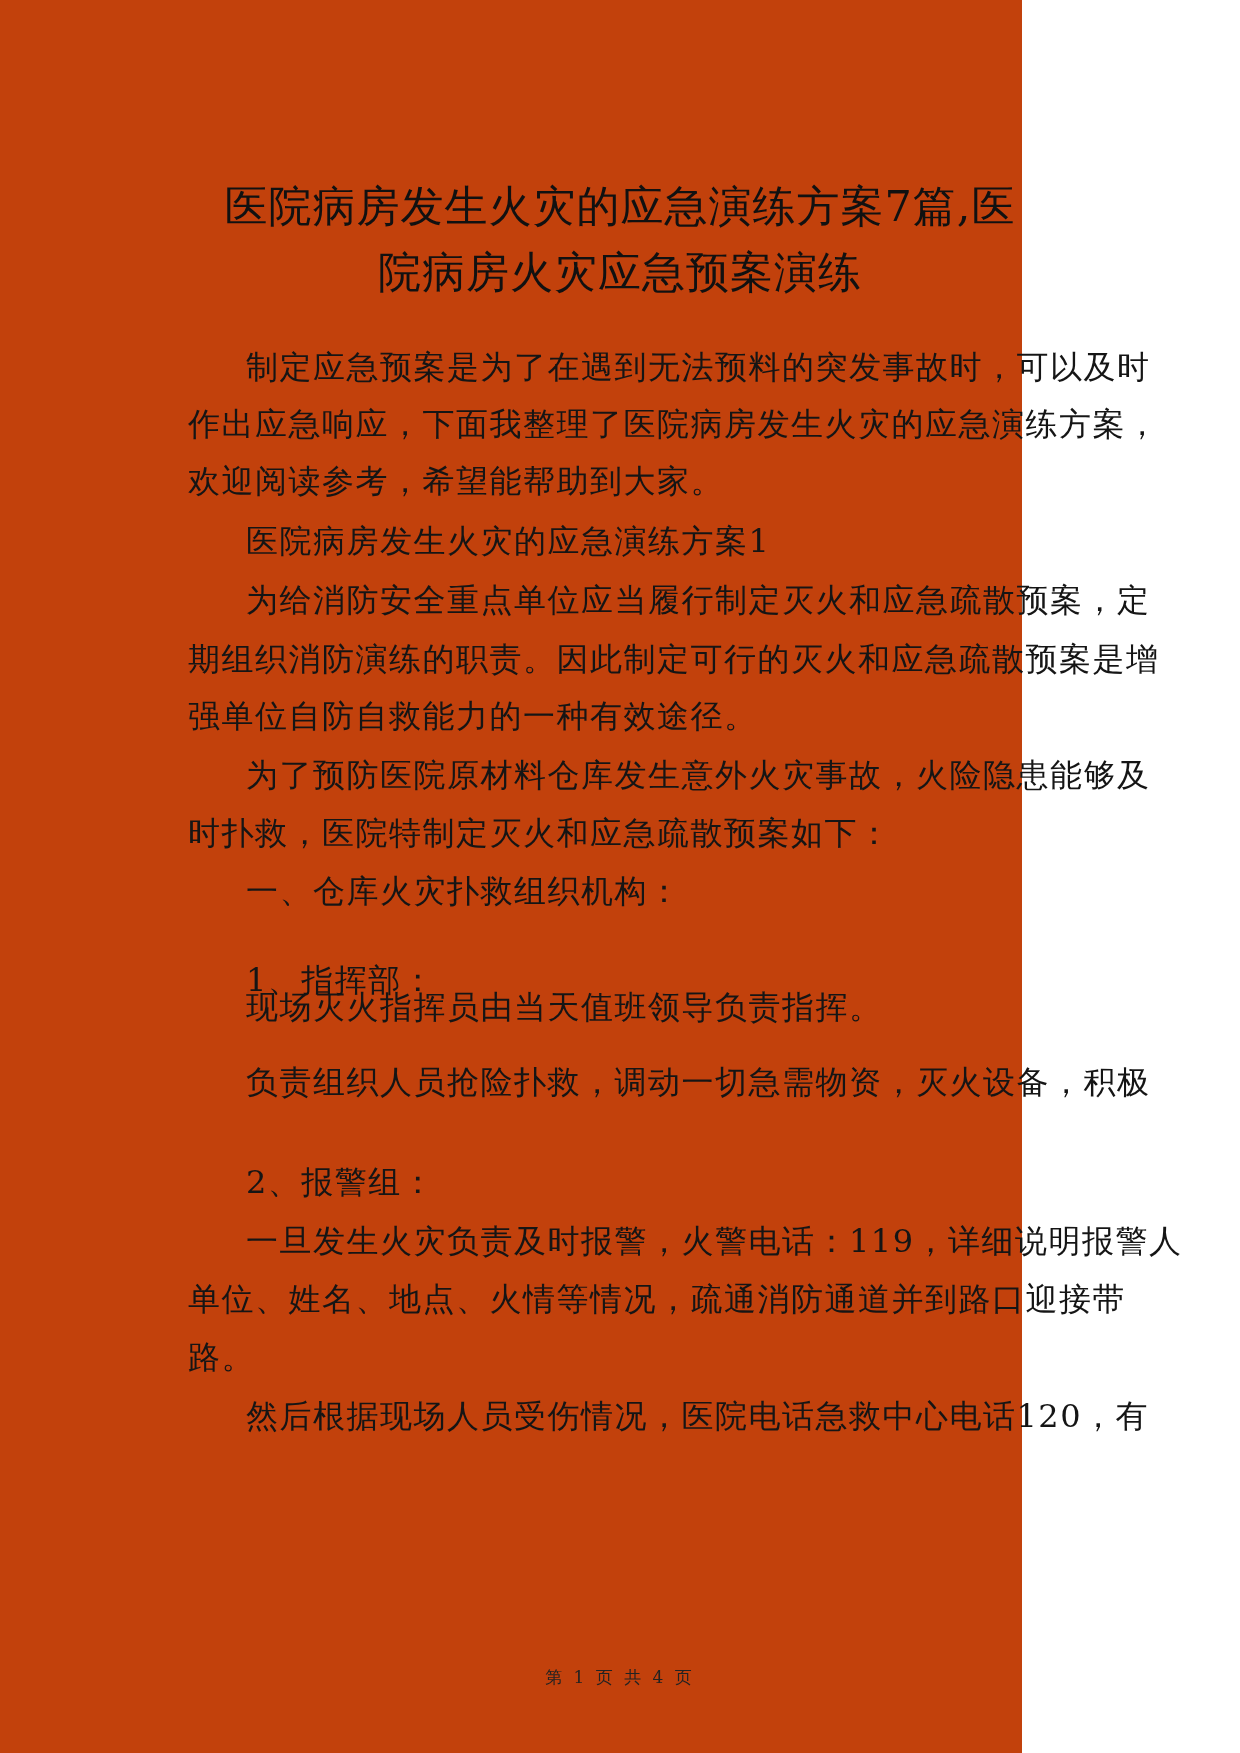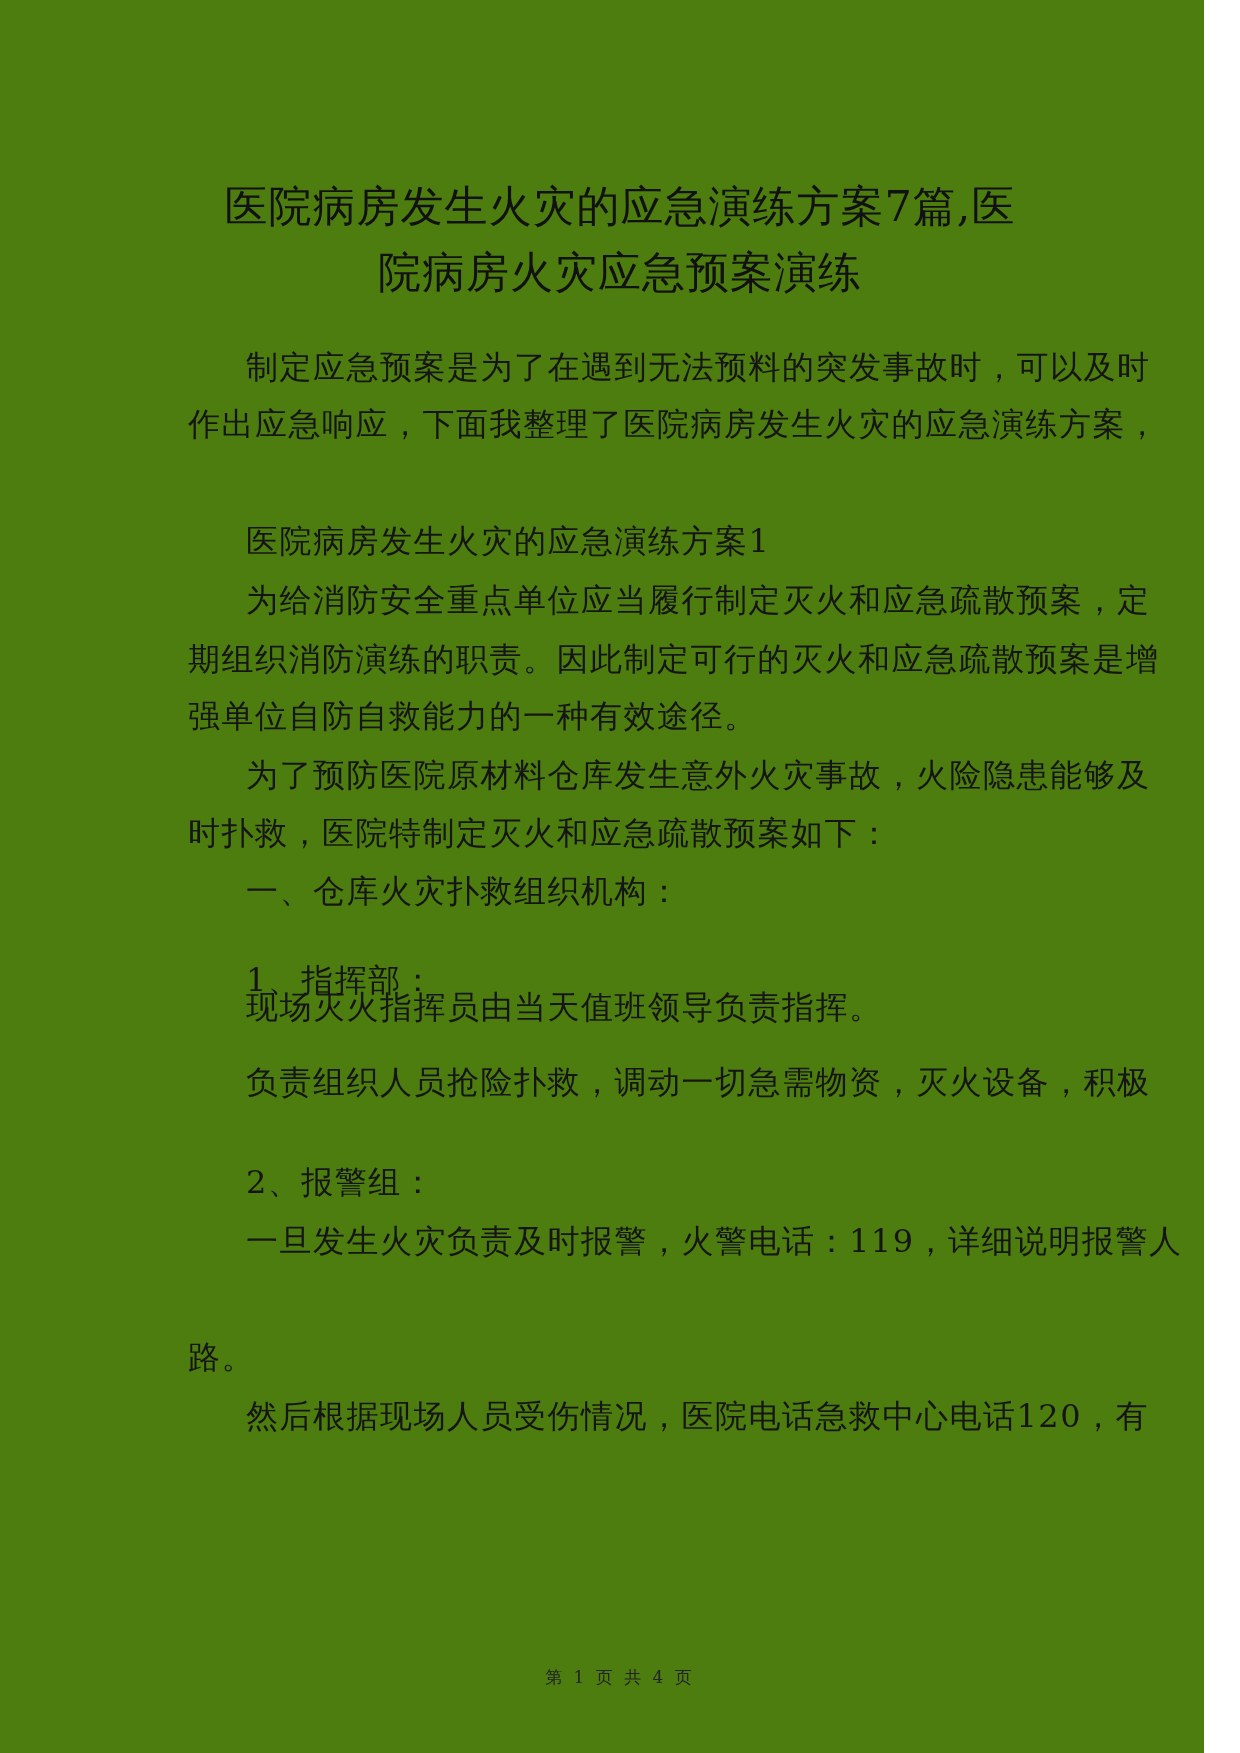--- a/index.html
+++ b/index.html
@@ -1,44 +1,46 @@
 <!DOCTYPE html>
 <html><head>
 <meta charset="utf-8">
 <style>
   html, body { margin: 0; padding: 0; background: #ffffff; }
   body { width: 1240px; height: 1753px; position: relative; overflow: hidden;
          font-family: "DejaVu Serif", "Liberation Serif", serif; color: #111; }
-  .page { position: absolute; left: 0; top: 0; width: 1204px; height: 1753px; background: #4d7c0f; }
+  .page { position: absolute; left: 0; top: 0; width: 1022px; height: 1753px; background: #c2410c; }
   .title { position: absolute; left: 0; width: 1240px; text-align: center;
            font-size: 43px; line-height: 56px; letter-spacing: 1px; color: #111; white-space: nowrap; }
   .line { position: absolute; left: 188px; width: 870px; font-size: 32px; line-height: 36px;
           white-space: nowrap; color: #151515; letter-spacing: 1.5px; }
   .indent { left: 246px; }
   .footer { position: absolute; left: 0; width: 1240px; top: 1630px; text-align: center;
             font-size: 17px; color: #222; letter-spacing: 3px; margin-top: 36px; }
 </style>
 </head>
 <body>
 
 <div class="page">
   <div class="title" style="top:178px">医院病房发生火灾的应急演练方案7篇,医</div>
   <div class="title" style="top:244px">院病房火灾应急预案演练</div>
 
   <div class="line indent" style="top:349px">制定应急预案是为了在遇到无法预料的突发事故时，可以及时</div>
   <div class="line" style="top:406px">作出应急响应，下面我整理了医院病房发生火灾的应急演练方案，</div>
+  <div class="line" style="top:463px">欢迎阅读参考，希望能帮助到大家。</div>
   <div class="line indent" style="top:523px">医院病房发生火灾的应急演练方案1</div>
   <div class="line" style="top:641px">期组织消防演练的职责。因此制定可行的灭火和应急疏散预案是增</div>
   <div class="line indent" style="top:582px">为给消防安全重点单位应当履行制定灭火和应急疏散预案，定</div>
   <div class="line" style="top:698px">强单位自防自救能力的一种有效途径。</div>
   <div class="line" style="top:815px">时扑救，医院特制定灭火和应急疏散预案如下：</div>
   <div class="line indent" style="top:757px">为了预防医院原材料仓库发生意外火灾事故，火险隐患能够及</div>
   <div class="line indent" style="top:873px">一、仓库火灾扑救组织机构：</div>
   <div class="line indent" style="top:962px">1、指挥部：</div>
   <div class="line indent" style="top:989px">现场灭火指挥员由当天值班领导负责指挥。</div>
   <div class="line indent" style="top:1064px">负责组织人员抢险扑救，调动一切急需物资，灭火设备，积极</div>
   <div class="line indent" style="top:1164px">2、报警组：</div>
   <div class="line indent" style="top:1223px">一旦发生火灾负责及时报警，火警电话：119，详细说明报警人</div>
+  <div class="line" style="top:1281px">单位、姓名、地点、火情等情况，疏通消防通道并到路口迎接带</div>
   <div class="line" style="top:1339px">路。</div>
   <div class="line indent" style="top:1398px">然后根据现场人员受伤情况，医院电话急救中心电话120，有</div>
 
   <div class="footer">第 1 页 共 4 页</div>
 </div>
 
 </body></html>

